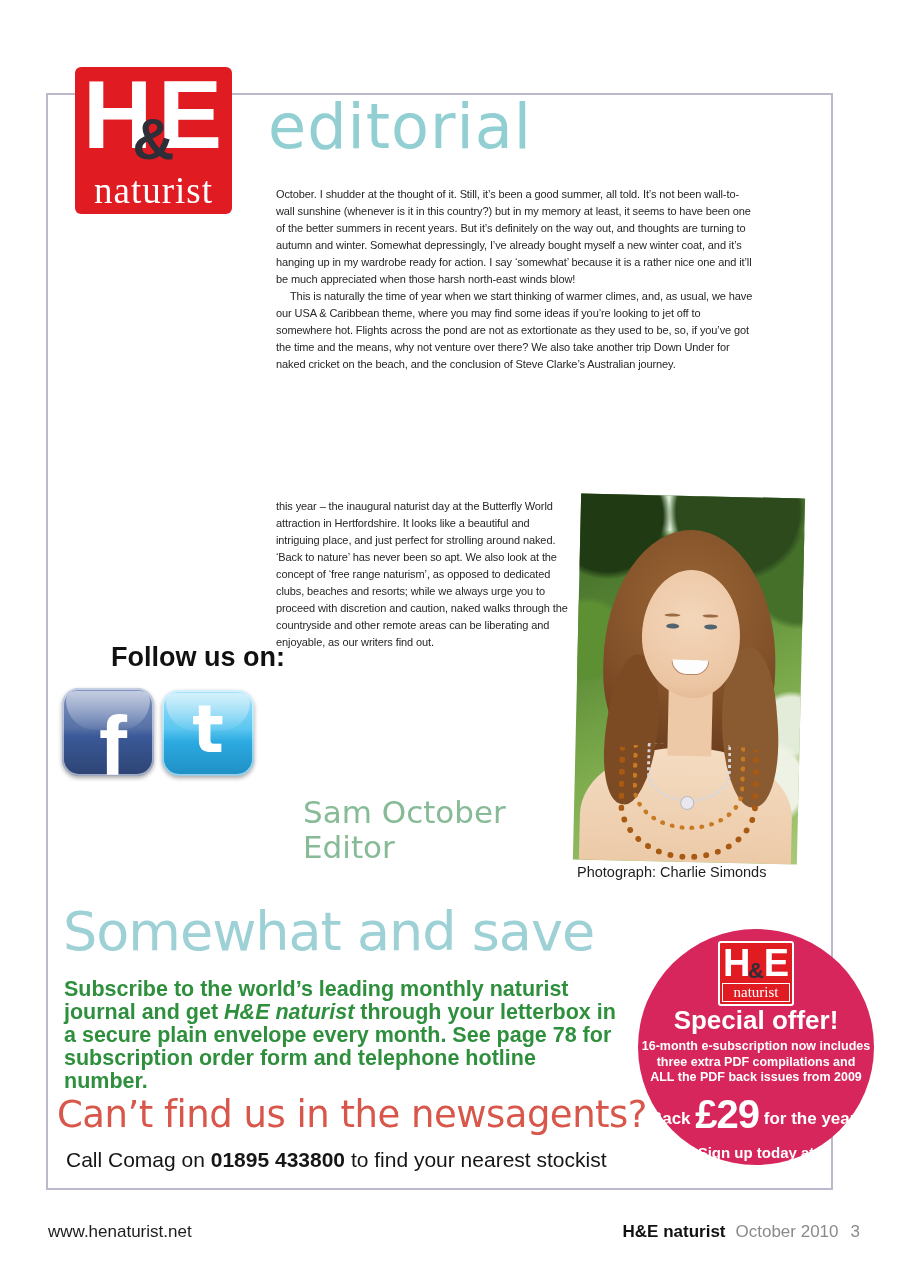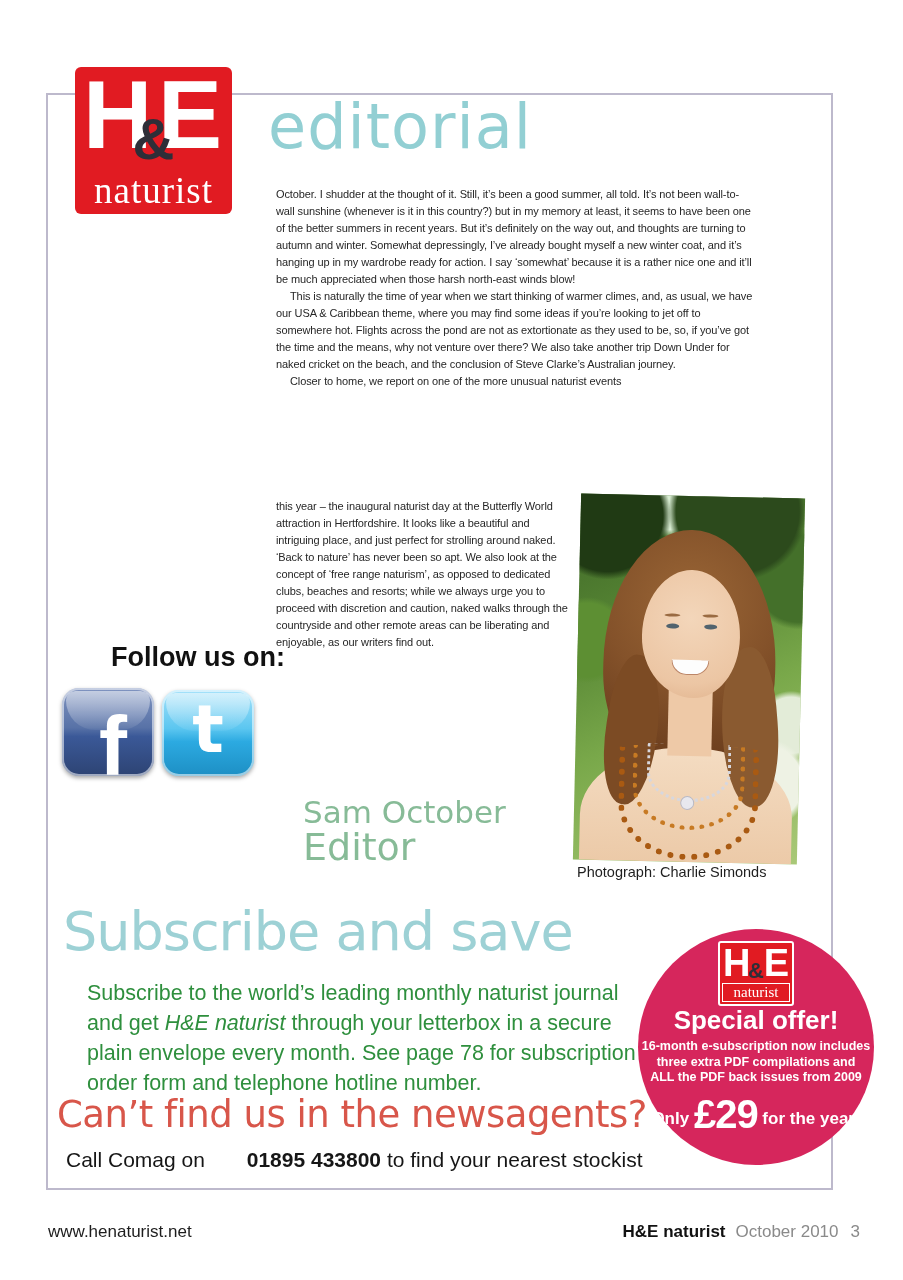--- a/index.html
+++ b/index.html
@@ -52,21 +52,21 @@
   
   .ed-wide  { left:276px; top:186px; width:480px; }
   .ed-narrow{ left:276px; top:498px; width:300px; }
   .ed-wide p, .ed-narrow p {
     font-size:11px; line-height:17px; letter-spacing:-0.1px; color:#262626;
   }
   p.indent { text-indent:14px; }
 
   .signature { left:303px; top:795px; font-family:"DejaVu Sans", sans-serif; color:#87bb97; }
   .signature .sig-name { font-size:31px; line-height:34px; }
-  .signature .sig-role { font-size:38px; line-height:36px; }
+  .signature .sig-role { font-size:31px; line-height:36px; }
 
   .photo-caption { left:577px; top:864px; width:250px; font-size:14.5px; color:#1f1f1f; }
 
   
   .photo {
     left:577px; top:496px; width:224px; height:366px;
     transform:rotate(1.3deg);
     overflow:hidden; z-index:3;
     background:
       radial-gradient(circle at 85% 78%, #eef2e4 0 11%, rgba(238,242,228,0) 13%),
@@ -137,22 +137,22 @@
     font-size:66px; line-height:66px; font-weight:700; color:#fff; z-index:2;
   }
 
   
   .subscribe-title {
     left:63px; top:902px;
     font-family:"DejaVu Sans", sans-serif;
     font-size:54px; line-height:60px; color:#9dd1d5; letter-spacing:-1px;
   }
   .subscribe-body {
-    left:87px; top:978px; width:560px;
-    font-size:21.5px; line-height:30px; color:#2e8f3d;
+    left:64px; top:978px; width:560px;
+    font-size:21.5px; line-height:23px; color:#2e8f3d;font-weight:bold;
   }
   .subscribe-body .it { font-style:italic; }
 
   
   .badge {
     left:638px; top:929px; width:236px; height:236px;
     background:#d6265c; border-radius:50%; z-index:6;
     color:#fff; text-align:center;
   }
   .badge-inner { position:absolute; left:0; right:0; top:12px; }
@@ -180,21 +180,21 @@
   .badge-price .big { font-size:40px; letter-spacing:-1px; font-weight:800; vertical-align:-4px; }
   .badge-signup { margin-top:7px; font-size:15px; line-height:18px; font-weight:700; }
 
   
   .stockist-headline {
     left:57px; top:1094px;
     font-family:"DejaVu Sans", sans-serif;
     font-size:37px; line-height:42px; color:#d8564a; letter-spacing:-0.5px;
   }
   .stockist-call { left:66px; top:1148px; font-size:21px; color:#161616; }
-  .stockist-call .phone { font-weight:800;margin-left:36px; }
+  .stockist-call .phone { font-weight:800; }
 
   
   .footer-left { left:48px; top:1222px; font-size:17px; color:#1d1d1d; }
   .footer-right { right:43px; top:1222px; font-size:17px; text-align:right; }
   .footer-right .brand { font-weight:700; color:#111; }
   .footer-right .issue { color:#8a8a8a; margin-left:10px; }
   .footer-right .pageno { color:#8a8a8a; margin-left:12px; }
 </style>
 </head>
 <body>
@@ -208,21 +208,20 @@
     <span class="logo-e">E</span>
   </div>
   <div class="logo-name">naturist</div>
 </div>
 
 <div class="abs page-title">editorial</div>
 
 <div class="abs ed-wide">
   <p>October. I shudder at the thought of it. Still, it’s been a good summer, all told. It’s not been wall-to-wall sunshine (whenever is it in this country?) but in my memory at least, it seems to have been one of the better summers in recent years. But it’s definitely on the way out, and thoughts are turning to autumn and winter. Somewhat depressingly, I’ve already bought myself a new winter coat, and it’s hanging up in my wardrobe ready for action. I say ‘somewhat’ because it is a rather nice one and it’ll be much appreciated when those harsh north-east winds blow!</p>
   <p class="indent">This is naturally the time of year when we start thinking of warmer climes, and, as usual, we have our USA &amp; Caribbean theme, where you may find some ideas if you’re looking to jet off to somewhere hot. Flights across the pond are not as extortionate as they used to be, so, if you’ve got the time and the means, why not venture over there? We also take another trip Down Under for naked cricket on the beach, and the conclusion of Steve Clarke’s Australian journey.</p>
-  <p class="indent">Closer to home, we report on one of the more unusual naturist events</p>
 </div>
 
 <div class="abs ed-narrow">
   <p>this year – the inaugural naturist day at the Butterfly World attraction in Hertfordshire. It looks like a beautiful and intriguing place, and just perfect for strolling around naked. ‘Back to nature’ has never been so apt. We also look at the concept of ‘free range naturism’, as opposed to dedicated clubs, beaches and resorts; while we always urge you to proceed with discretion and caution, naked walks through the countryside and other remote areas can be liberating and enjoyable, as our writers find out.</p>
 </div>
 
 <div class="abs signature">
   <div class="sig-name">Sam October</div>
   <div class="sig-role">Editor</div>
 </div>
@@ -248,21 +247,21 @@
 <div class="abs photo-caption">Photograph: Charlie Simonds</div>
 
 <div class="abs follow-label">Follow us on:</div>
 <div class="abs social-icon fb">
   <span class="glyph">f</span>
 </div>
 <div class="abs social-icon tw">
   <span class="glyph">t</span>
 </div>
 
-<div class="abs subscribe-title">Subscribe and save</div>
+<div class="abs subscribe-title">Somewhat and save</div>
 <div class="abs subscribe-body">
   <span>Subscribe to the world’s leading monthly naturist journal and get </span><span class="it">H&amp;E naturist</span><span> through your letterbox in a secure plain envelope every month. See page 78 for subscription order form and telephone hotline number.</span>
 </div>
 
 <div class="abs badge">
   <div class="badge-inner">
     <div class="mini-logo">
       <div class="mini-top">
         <span class="m-h">H</span>
         <span class="m-amp">&amp;</span>
@@ -270,21 +269,25 @@
       </div>
       <div class="mini-name">naturist</div>
     </div>
     <div class="badge-title">Special offer!</div>
     <div class="badge-lines">
       <div>16-month e-subscription now includes</div>
       <div>three extra PDF compilations and</div>
       <div>ALL the PDF back issues from 2009</div>
     </div>
     <div class="badge-price">
-      <span>Only </span><span class="big">£29</span><span> for the year!</span>
+      <span>Back </span><span class="big">£29</span><span> for the year!</span>
+    </div>
+    <div class="badge-signup">
+      <div>Sign up today at</div>
+      <div>www.henaturist.net</div>
     </div>
   </div>
 </div>
 
 <div class="abs stockist-headline">Can’t find us in the newsagents?</div>
 <div class="abs stockist-call">
   <span>Call Comag on </span><span class="phone">01895 433800</span><span> to find your nearest stockist</span>
 </div>
 
 <div class="abs footer-left">www.henaturist.net</div>

